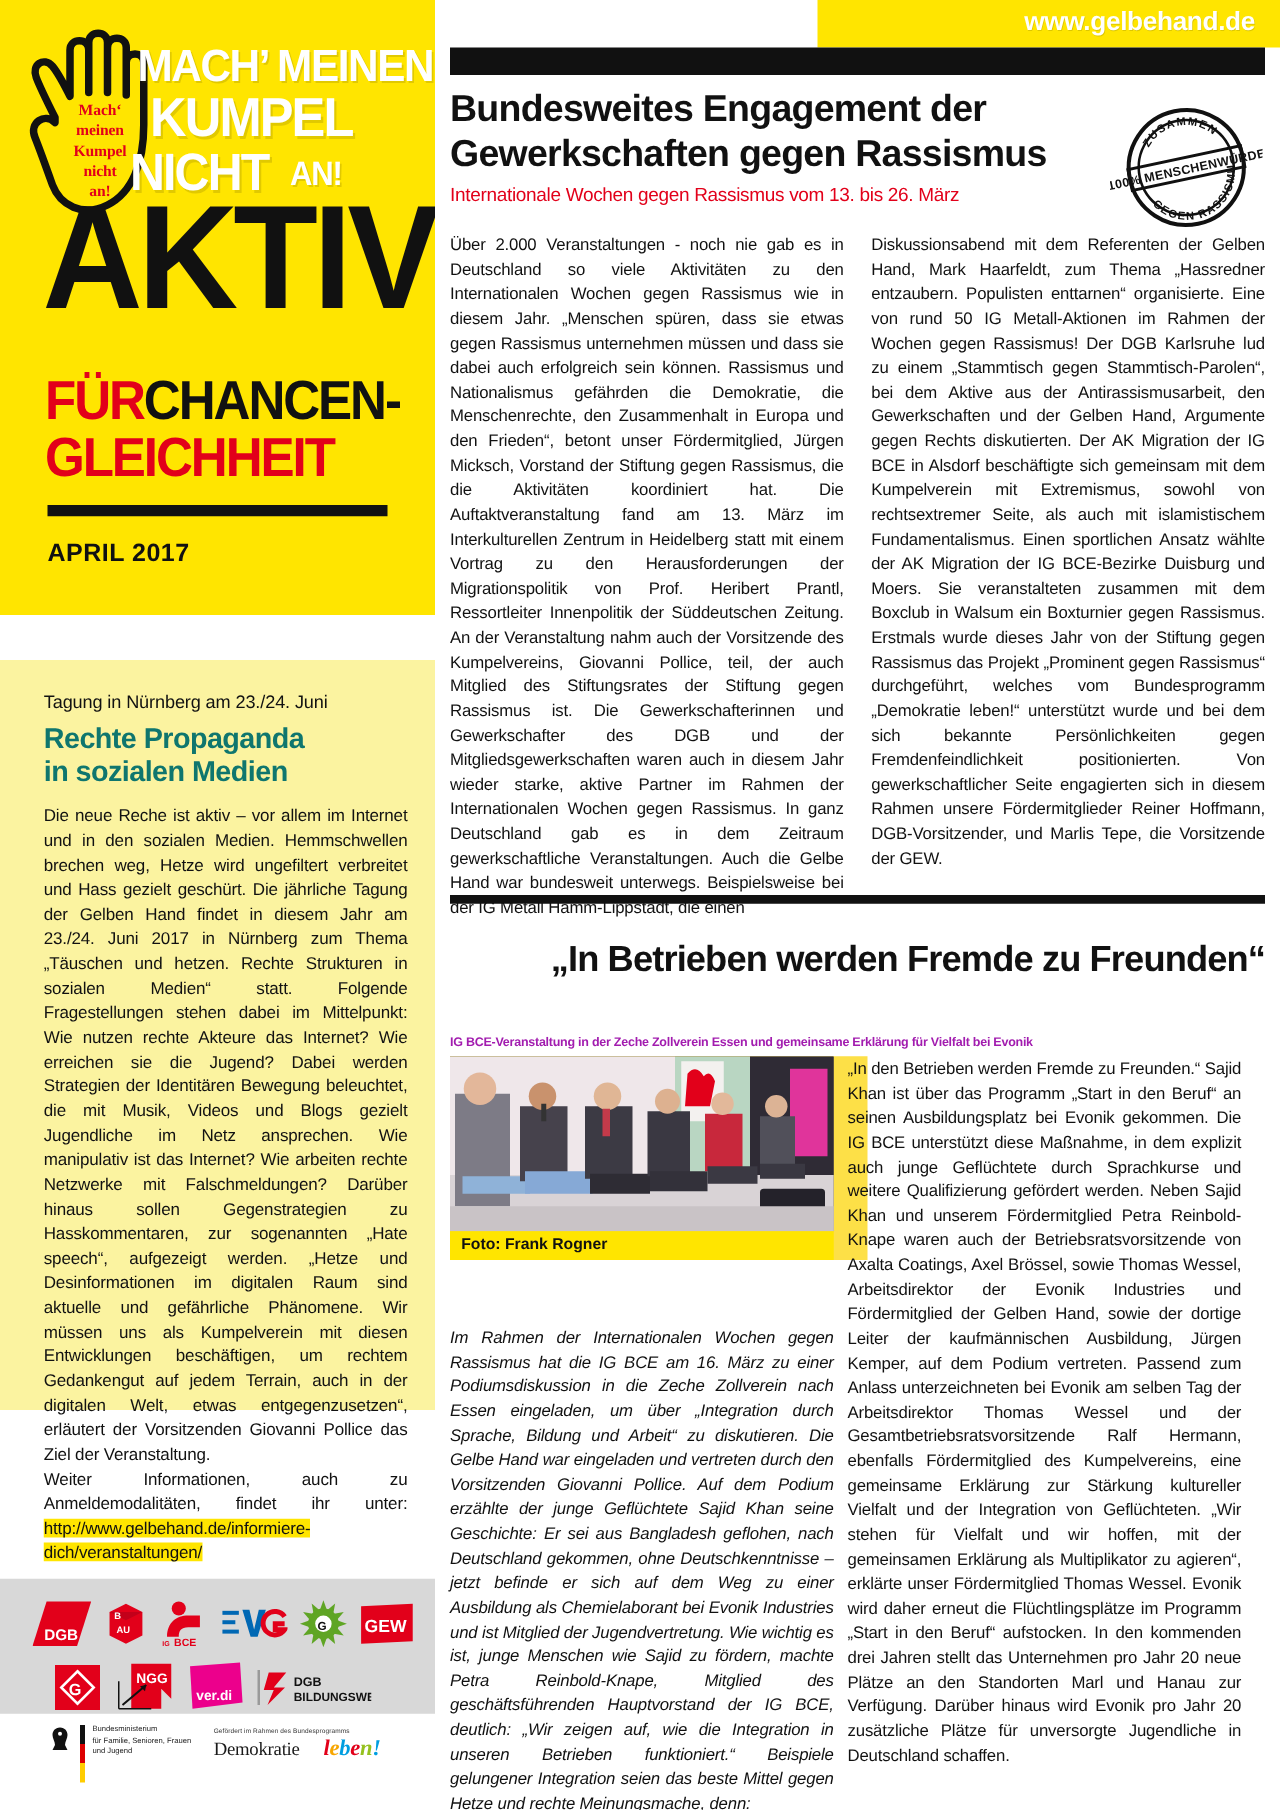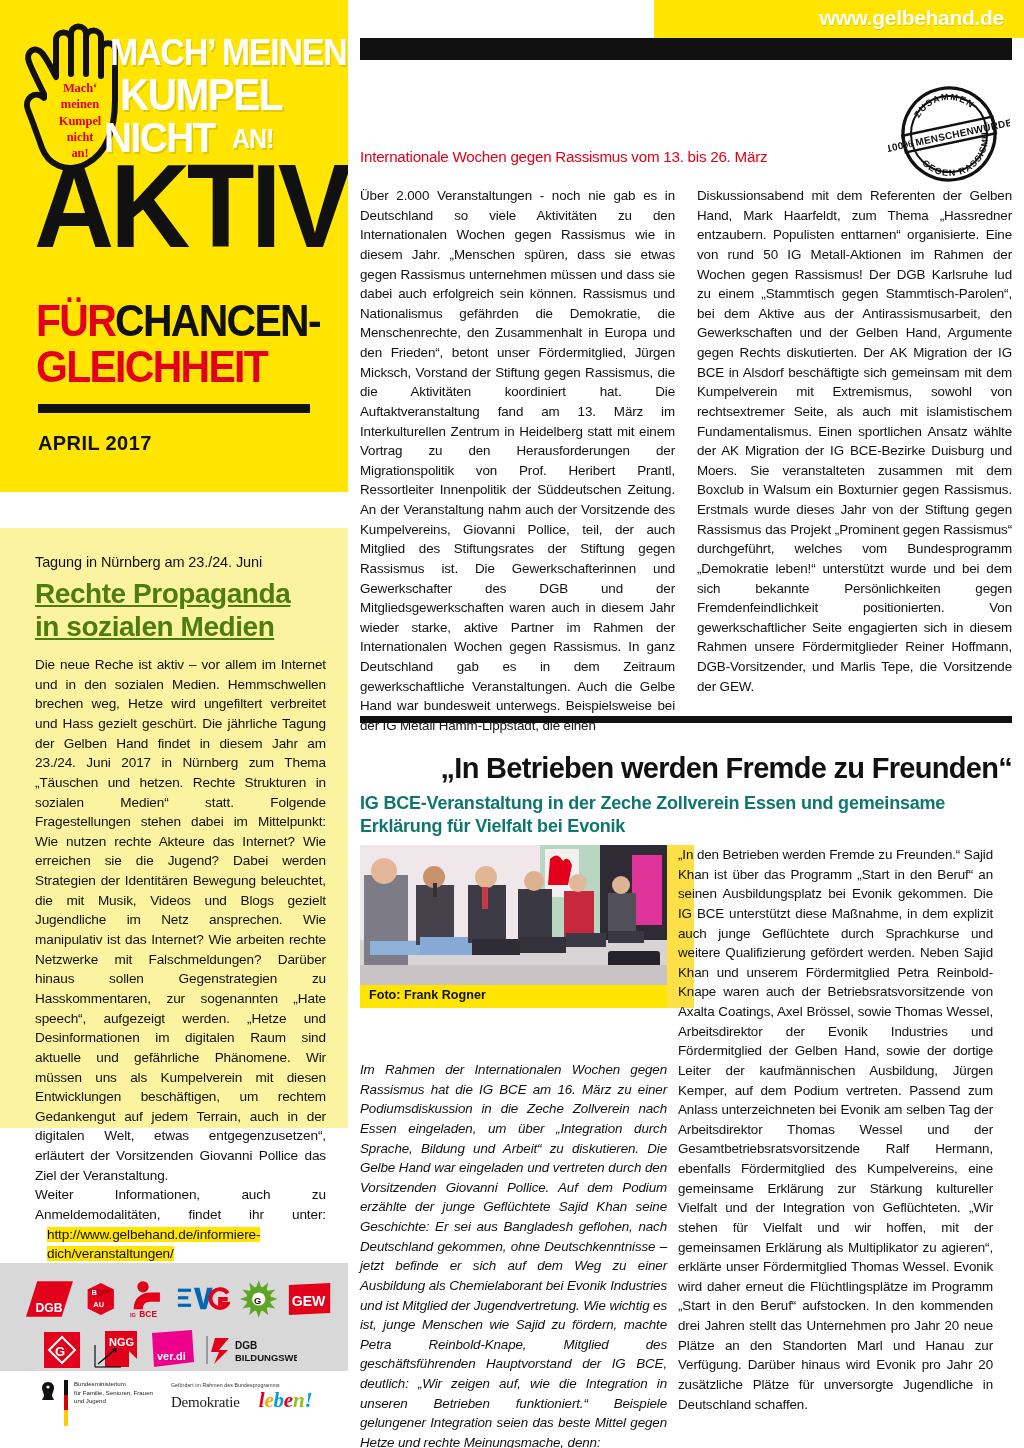--- a/index.html
+++ b/index.html
@@ -124,37 +124,35 @@
     position: absolute; left: 0; top: 528px;
     width: 348px; height: 600px;
     background: #FBF3A0;
     padding: 26px 22px 10px 35px;
   }
   .sb-kicker {
     font-size: 14.5px; color: #111111;
     margin-bottom: 7px; letter-spacing: -0.1px;
   }
   .sb-title {
-    font-size: 28px; font-weight: bold; color: #4d7c0f;
+    font-size: 23px; font-weight: bold; color: #0f766e;
     line-height: 1.18; letter-spacing: -0.45px;
     margin-bottom: 12px;
-    text-decoration: underline;
   }
   .sb-body p {
     font-size: 13.6px; color: #111111;
     line-height: 1.445;
     text-align: justify;
     letter-spacing: -0.12px;
     margin-bottom: 0;
   }
   .sb-body p + p { margin-top: 0px; }
   .url-hl {
     background: #FFE500;
     box-decoration-break: clone;
-    margin-left: 12px;
     -webkit-box-decoration-break: clone;
   }
 
   
   .logo-strip {
     position: absolute; left: 0; top: 1263px;
     width: 348px; height: 108px;
     background: #D8D8D8;
     padding: 10px 16px 8px 26px;
   }
@@ -183,21 +181,21 @@
   }
   .demo { padding-top: 2px; }
   .demo .dsmall { font-size: 5.2px; color: #333; letter-spacing: 0.1px; }
   .demo .dmain {
     font-family: "Liberation Serif", serif;
     font-size: 15px; color: #1a1a1a; letter-spacing: -0.2px;
     display: flex; align-items: baseline; gap: 19px;
   }
   .demo .leben {
     font-family: "Liberation Serif", serif;
-    font-style: italic; font-weight: bold; font-size: 21px;
+    font-style: italic; font-weight: bold; font-size: 18px;
   }
   .demo .leben span:nth-child(1){color:#E2001A;}
   .demo .leben span:nth-child(2){color:#F7A600;}
   .demo .leben span:nth-child(3){color:#009EE0;}
   .demo .leben span:nth-child(4){color:#E2001A;}
   .demo .leben span:nth-child(5){color:#95C11F;}
   .demo .leben span:nth-child(6){color:#009EE0;}
   .demo .leben span:nth-child(7){color:#E2001A;}
 
   
@@ -256,23 +254,23 @@
   }
 
   
   .a2-head {
     position: absolute; left: 12px; top: 752px;
     width: 652px;
     font-size: 29px; font-weight: bold; color: #111111;
     letter-spacing: -0.7px; white-space: nowrap; text-align: right;
   }
   .a2-sub {
-    position: absolute; left: 12px; top: 792px;
+    position: absolute; left: 12px; top: 828px;
     width: 620px;
-    font-size: 18px; font-weight: bold; color: #0f766e;
+    font-size: 10px; font-weight: bold; color: #a21caf;
     line-height: 1.3; letter-spacing: -0.2px;
   }
   .photo-block {
     position: absolute; left: 12px; top: 845px;
     width: 334px; height: 163px;
     background: #fde047;
     overflow: hidden;
   }
   .photo-svg { display: block; width: 307px; height: 140px; }
   .photo-cap {
@@ -459,20 +457,21 @@
     </div>
   </div>
 
   <div id="main">
 
     <div class="url-banner">
       <span>www.gelbehand.de</span>
     </div>
     <div class="blackbar"></div>
 
+    <div class="a1-head">Bundesweites Engagement der Gewerkschaften gegen Rassismus</div>
     <div class="a1-sub">Internationale Wochen gegen Rassismus vom 13. bis 26. März</div>
 
     <svg class="stamp" viewBox="0 0 122 112">
       <g transform="rotate(-12 61 56)">
         <circle cx="61" cy="56" r="46" fill="none" stroke="#111111" stroke-width="3.2"></circle>
         <circle cx="61" cy="56" r="38" fill="none" stroke="#111111" stroke-width="2"></circle>
         <rect x="15" y="48" width="92" height="17" fill="none" stroke="#111111" stroke-width="2.4"></rect>
         <path id="arcTop" d="M 27 56 A 34 34 0 0 1 95 56" fill="none"></path>
         <text font-family="Liberation Sans, sans-serif" font-size="9" font-weight="bold" fill="#111111" letter-spacing="1.2">
           <textPath href="#arcTop" startOffset="22%">ZUSAMMEN</textPath>

